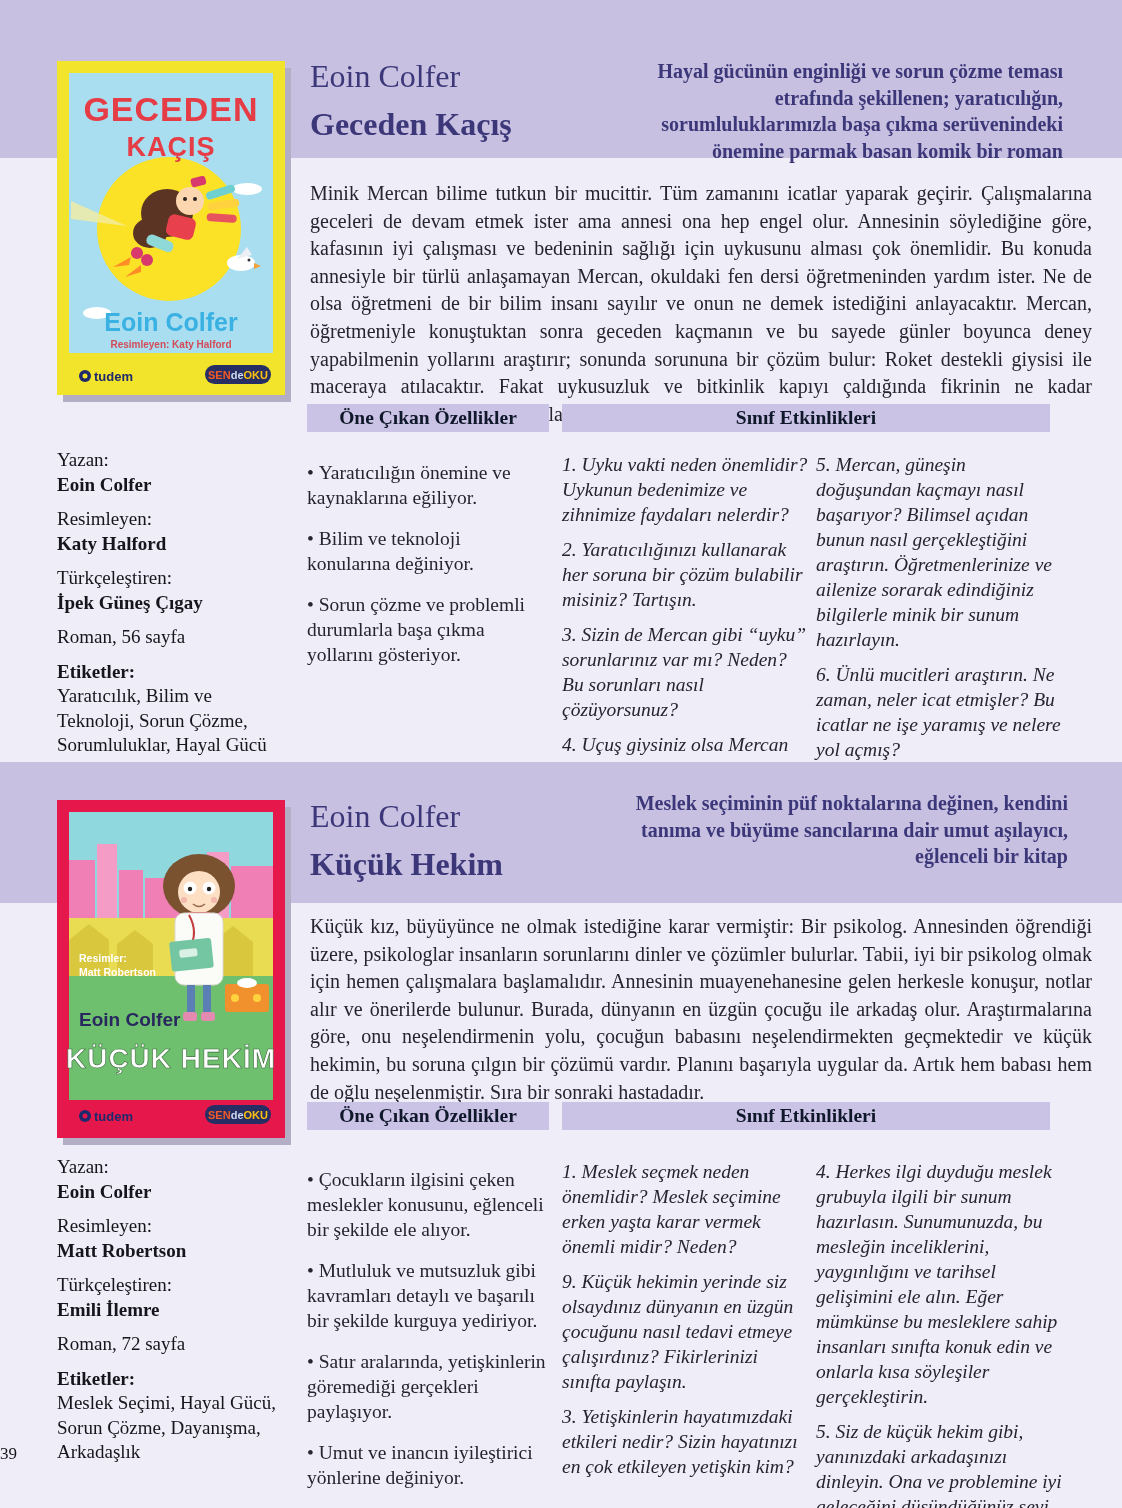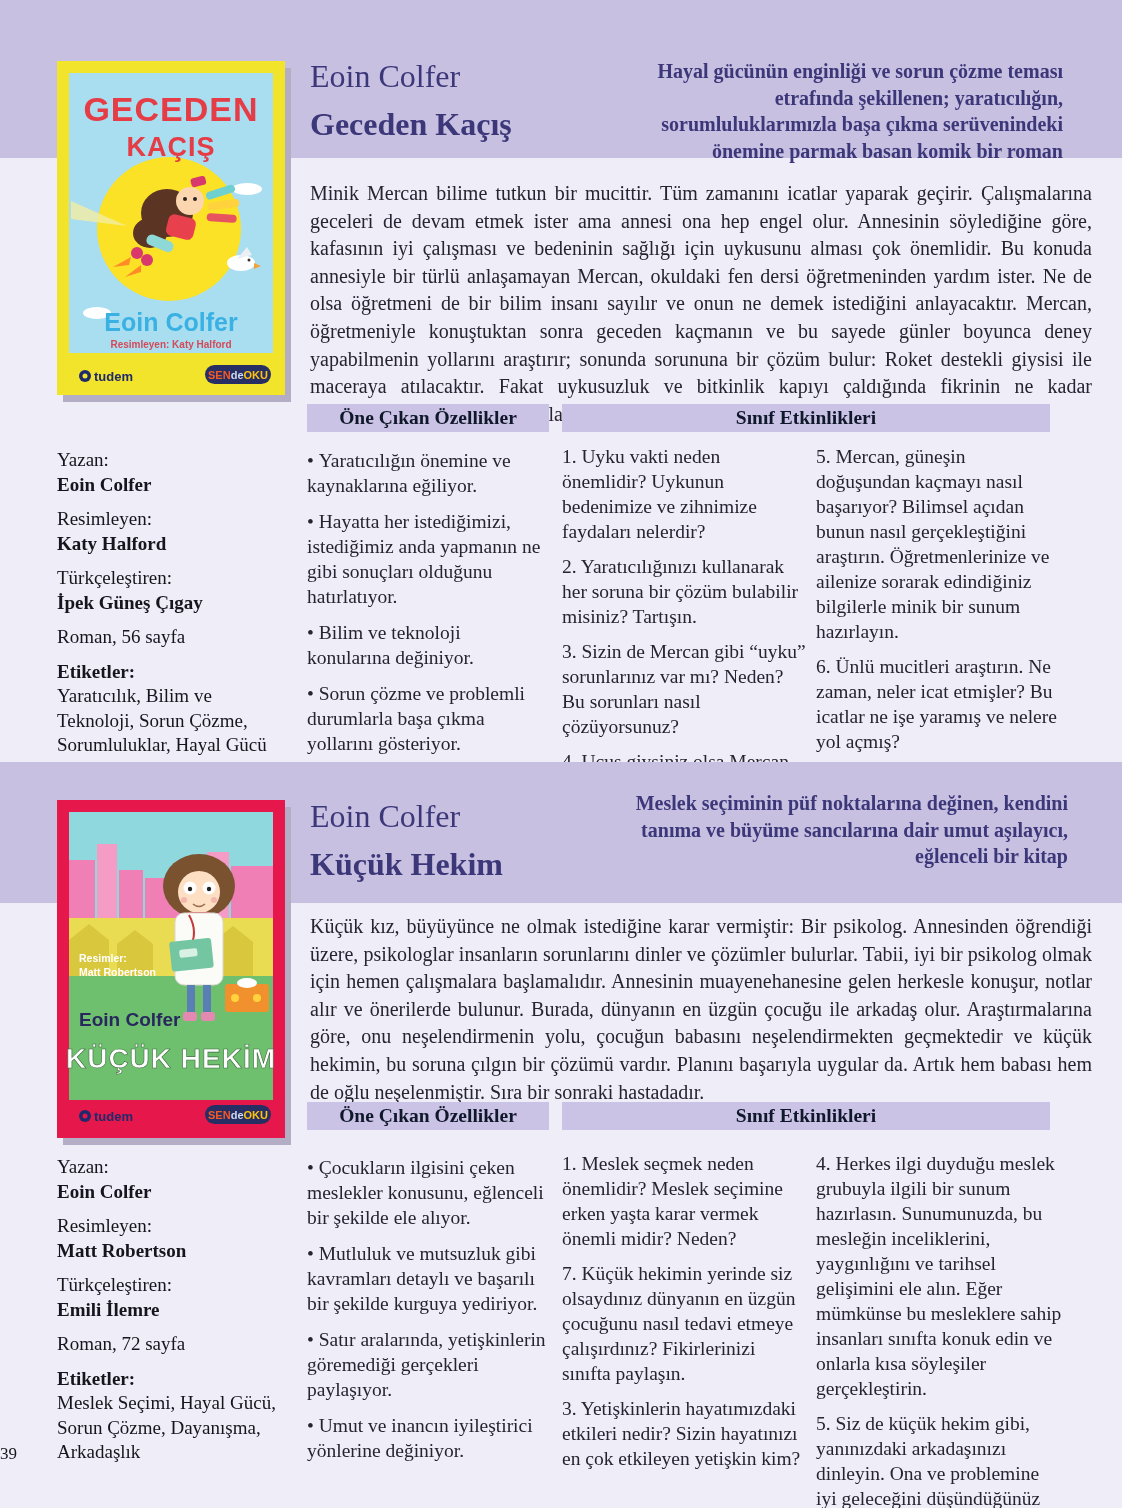--- a/index.html
+++ b/index.html
@@ -33,23 +33,23 @@
   .fbar2{left:307px;top:1102px;width:242px;}
   .abar2{left:562px;top:1102px;width:488px;}
 
   .col{position:absolute;font-size:19.5px;line-height:25px;color:#262430;}
   .fcol1{left:307px;top:444px;width:240px;}
   .acol1a{left:562px;top:444px;width:246px;}
   .acol1b{left:816px;top:444px;width:248px;}
   .fcol2{left:307px;top:1151px;width:240px;}
   .acol2a{left:562px;top:1151px;width:246px;}
   .acol2b{left:816px;top:1151px;width:248px;}
-  .feature{margin:4px 0 11px 0;}
+  .feature{margin:16px 0 11px 0;}
   .feature::before{content:"\2022\00a0";}
-  .activity{margin:0 0 10px 0;}
+  .activity{margin:8px 0 10px 0;font-style:italic;}
 
   .meta{position:absolute;left:57px;width:236px;font-size:19px;line-height:24.5px;color:#16141c;}
   .m1{top:448px;} .m2{top:1155px;}
   .meta p{margin:0 0 10px 0;}
   .b{font-weight:bold;}
 
   .pageno{position:absolute;top:1444px;left:0;width:1122px;text-align:left;
           font-size:17px;color:#16141c;}
 
   .cv-sans{font-family:"Liberation Sans",sans-serif;font-weight:bold;}
@@ -111,21 +111,20 @@
   <div class="author-h a1">Eoin Colfer</div>
   <div class="title-h t1">Geceden Kaçış</div>
   <div class="tagline tag1">Hayal gücünün enginliği ve sorun çözme teması etrafında şekillenen; yaratıcılığın, sorumluluklarımızla başa çıkma serüvenindeki önemine parmak basan komik bir roman</div>
   <div class="desc d1">Minik Mercan bilime tutkun bir mucittir. Tüm zamanını icatlar yaparak geçirir. Çalışmalarına geceleri de devam etmek ister ama annesi ona hep engel olur. Annesinin söylediğine göre, kafasının iyi çalışması ve bedeninin sağlığı için uykusunu alması çok önemlidir. Bu konuda annesiyle bir türlü anlaşamayan Mercan, okuldaki fen dersi öğretmeninden yardım ister. Ne de olsa öğretmeni de bir bilim insanı sayılır ve onun ne demek istediğini anlayacaktır. Mercan, öğretmeniyle konuştuktan sonra geceden kaçmanın ve bu sayede günler boyunca deney yapabilmenin yollarını araştırır; sonunda sorununa bir çözüm bulur: Roket destekli giysisi ile maceraya atılacaktır. Fakat uykusuzluk ve bitkinlik kapıyı çaldığında fikrinin ne kadar sürdürülebilir olduğunu sorgulamaya başlar.</div>
 
   <div class="bar fbar1">Öne Çıkan Özellikler</div>
   <div class="bar abar1">Sınıf Etkinlikleri</div>
 
   <div class="col fcol1">
     <div class="feature">Yaratıcılığın önemine ve kaynaklarına eğiliyor.</div>
-    <div class="feature">Hayatta her istediğimizi, istediğimiz anda yapmanın ne gibi sonuçları olduğunu hatırlatıyor.</div>
     <div class="feature">Bilim ve teknoloji konularına değiniyor.</div>
     <div class="feature">Sorun çözme ve problemli durumlarla başa çıkma yollarını gösteriyor.</div>
   </div>
   <div class="col acol1a">
     <div class="activity">1. Uyku vakti neden önemlidir? Uykunun bedenimize ve zihnimize faydaları nelerdir?</div>
     <div class="activity">2. Yaratıcılığınızı kullanarak her soruna bir çözüm bulabilir misiniz? Tartışın.</div>
     <div class="activity">3. Sizin de Mercan gibi “uyku” sorunlarınız var mı? Neden? Bu sorunları nasıl çözüyorsunuz?</div>
     <div class="activity">4. Uçuş giysiniz olsa Mercan gibi geceden kaçmayı dener miydiniz?</div>
   </div>
   <div class="col acol1b">
@@ -218,21 +217,21 @@
   <div class="bar abar2">Sınıf Etkinlikleri</div>
 
   <div class="col fcol2">
     <div class="feature">Çocukların ilgisini çeken meslekler konusunu, eğlenceli bir şekilde ele alıyor.</div>
     <div class="feature">Mutluluk ve mutsuzluk gibi kavramları detaylı ve başarılı bir şekilde kurguya yediriyor.</div>
     <div class="feature">Satır aralarında, yetişkinlerin göremediği gerçekleri paylaşıyor.</div>
     <div class="feature">Umut ve inancın iyileştirici yönlerine değiniyor.</div>
   </div>
   <div class="col acol2a">
     <div class="activity">1. Meslek seçmek neden önemlidir? Meslek seçimine erken yaşta karar vermek önemli midir? Neden?</div>
-    <div class="activity">7. Küçük hekimin yerinde siz olsaydınız dünyanın en üzgün çocuğunu nasıl tedavi etmeye çalışırdınız? Fikirlerinizi sınıfta paylaşın.</div>
+    <div class="activity">9. Küçük hekimin yerinde siz olsaydınız dünyanın en üzgün çocuğunu nasıl tedavi etmeye çalışırdınız? Fikirlerinizi sınıfta paylaşın.</div>
     <div class="activity">3. Yetişkinlerin hayatımızdaki etkileri nedir? Sizin hayatınızı en çok etkileyen yetişkin kim?</div>
   </div>
   <div class="col acol2b">
     <div class="activity">4. Herkes ilgi duyduğu meslek grubuyla ilgili bir sunum hazırlasın. Sunumunuzda, bu mesleğin inceliklerini, yaygınlığını ve tarihsel gelişimini ele alın. Eğer mümkünse bu mesleklere sahip insanları sınıfta konuk edin ve onlarla kısa söyleşiler gerçekleştirin.</div>
     <div class="activity">5. Siz de küçük hekim gibi, yanınızdaki arkadaşınızı dinleyin. Ona ve problemine iyi geleceğini düşündüğünüz şeyi paylaşın.</div>
   </div>
 
   <div class="meta m2">
     <p><span>Yazan:</span><br>
        <span class="b">Eoin Colfer</span></p>

